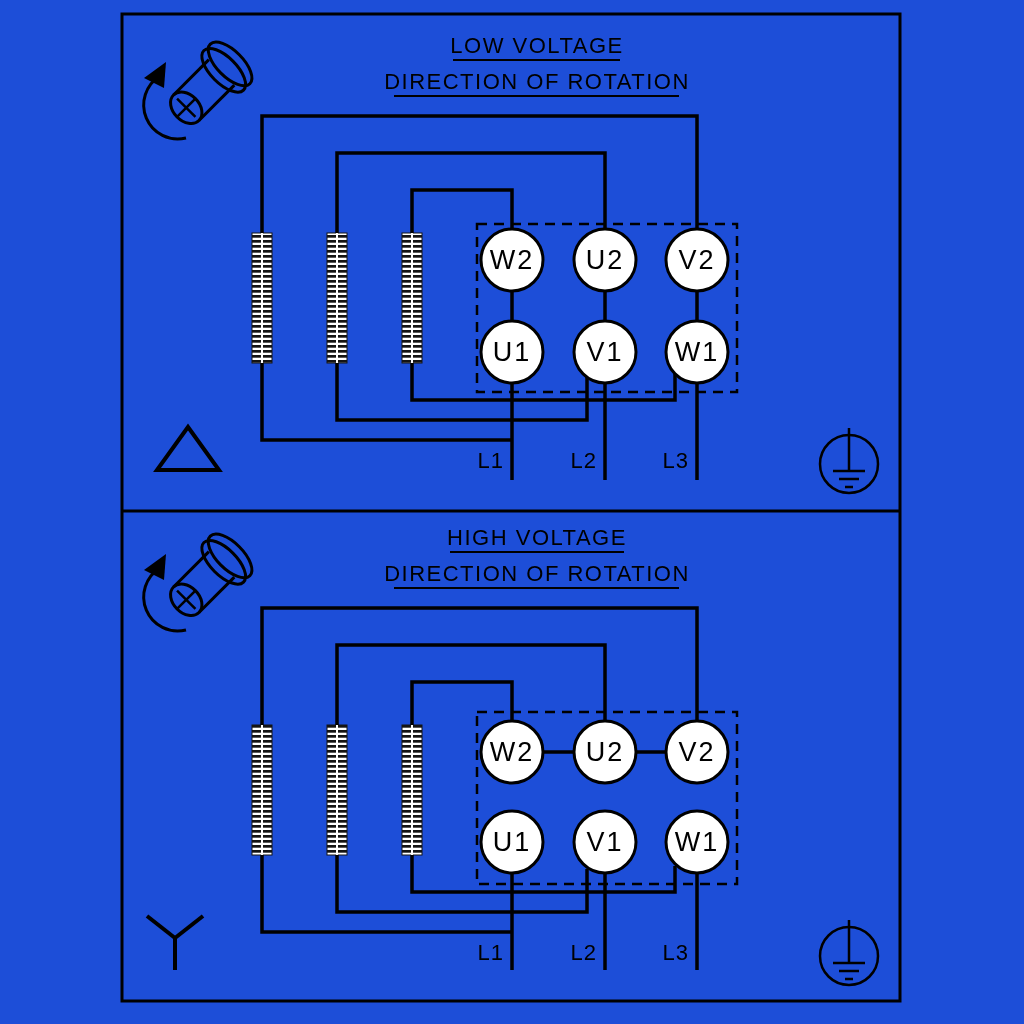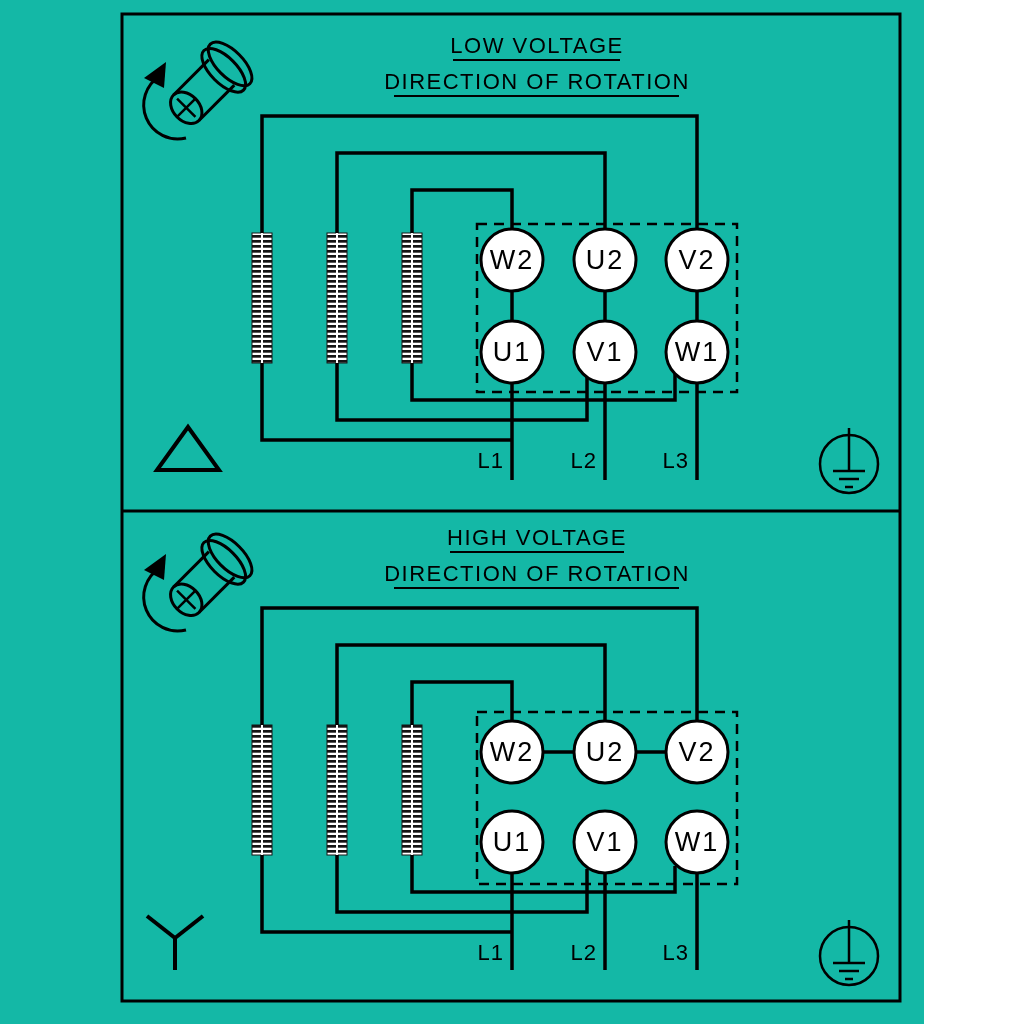--- a/index.html
+++ b/index.html
@@ -1,19 +1,19 @@
 <!DOCTYPE html>
 <html><head>
 <meta charset="utf-8">
 <style>
   html,body{margin:0;padding:0;background:#ffffff;}
   .page{
     position:relative;
-    width:924px;height:1024px;
-    background:#14b8a6;
+    width:1024px;height:1024px;
+    background:#1d4ed8;
     font-family:"Liberation Sans", sans-serif;
   }
   svg{position:absolute;left:0;top:0;}
   text{
     font-family:"Liberation Sans", sans-serif;
     fill:#000000;
   }
   .title-text{font-size:22px;letter-spacing:1.5px;}
   .terminal-text{font-size:27px;letter-spacing:2px;}
   .lead-text{font-size:22px;letter-spacing:1px;}

